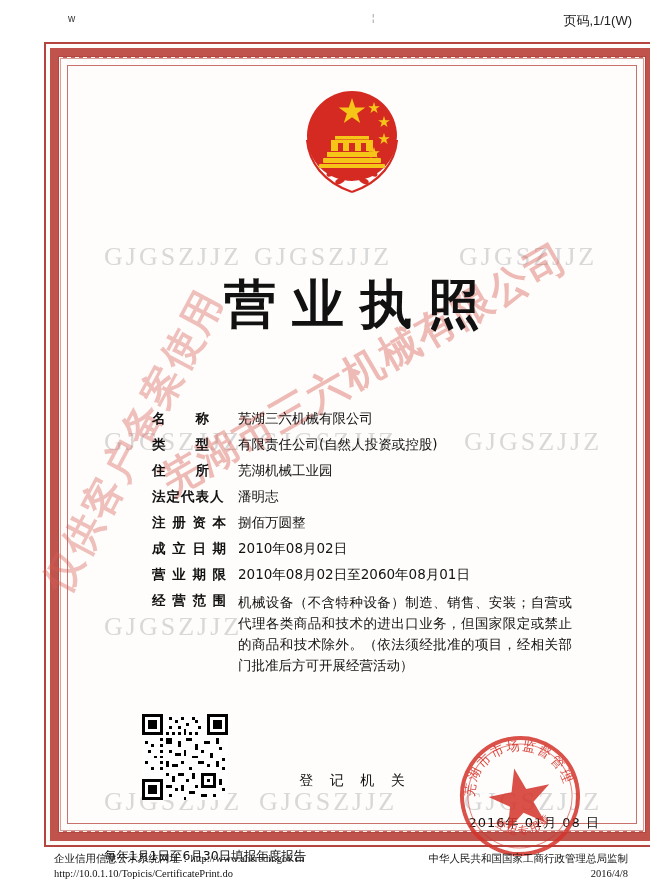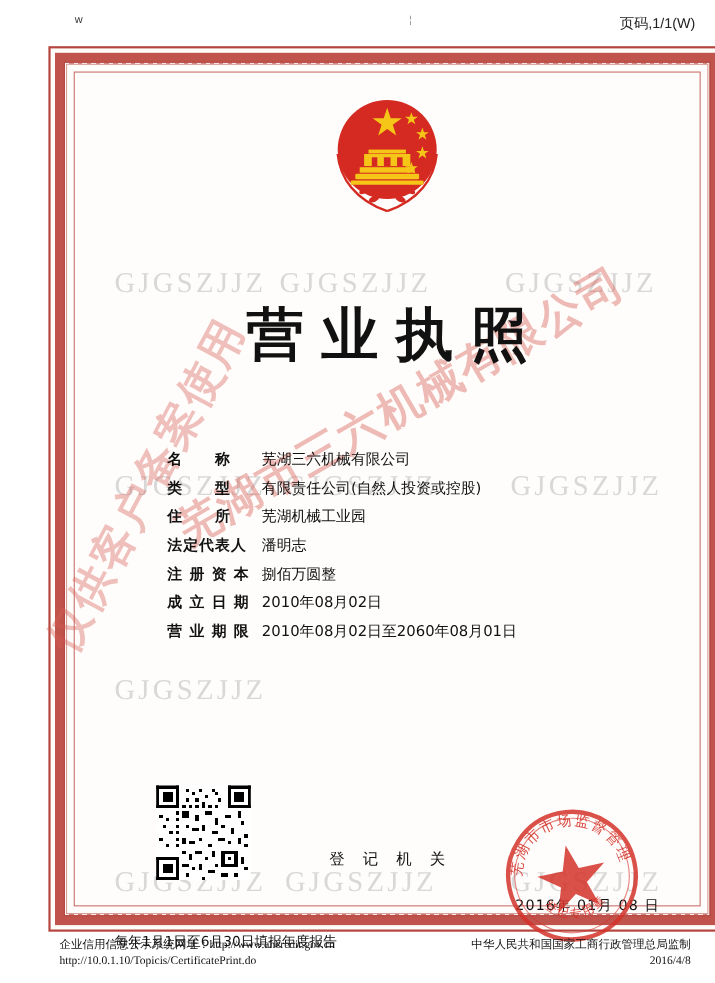--- a/index.html
+++ b/index.html
@@ -425,20 +425,24 @@
         <div class="k">注 册 资 本</div>
         <div class="v">捌佰万圆整</div>
       </div>
       <div class="row">
         <div class="k">成 立 日 期</div>
         <div class="v">2010年08月02日</div>
       </div>
       <div class="row">
         <div class="k">营 业 期 限</div>
         <div class="v">2010年08月02日至2060年08月01日</div>
+      </div>
+      <div class="row scope">
+        <div class="k">经 营 范 围</div>
+        <div class="v">机械设备（不含特种设备）制造、销售、安装；自营或代理各类商品和技术的进出口业务，但国家限定或禁止的商品和技术除外。（依法须经批准的项目，经相关部门批准后方可开展经营活动）</div>
       </div>
     </div>
 
     <div class="qr">
       <svg class="qrbox" width="86" height="86" viewBox="0 0 29 29" shape-rendering="crispEdges">
         <rect width="29" height="29" fill="#fff"></rect>
         <g fill="#000">
 
           <rect x="0" y="0" width="7" height="1"></rect>
             <rect x="0" y="6" width="7" height="1"></rect>

